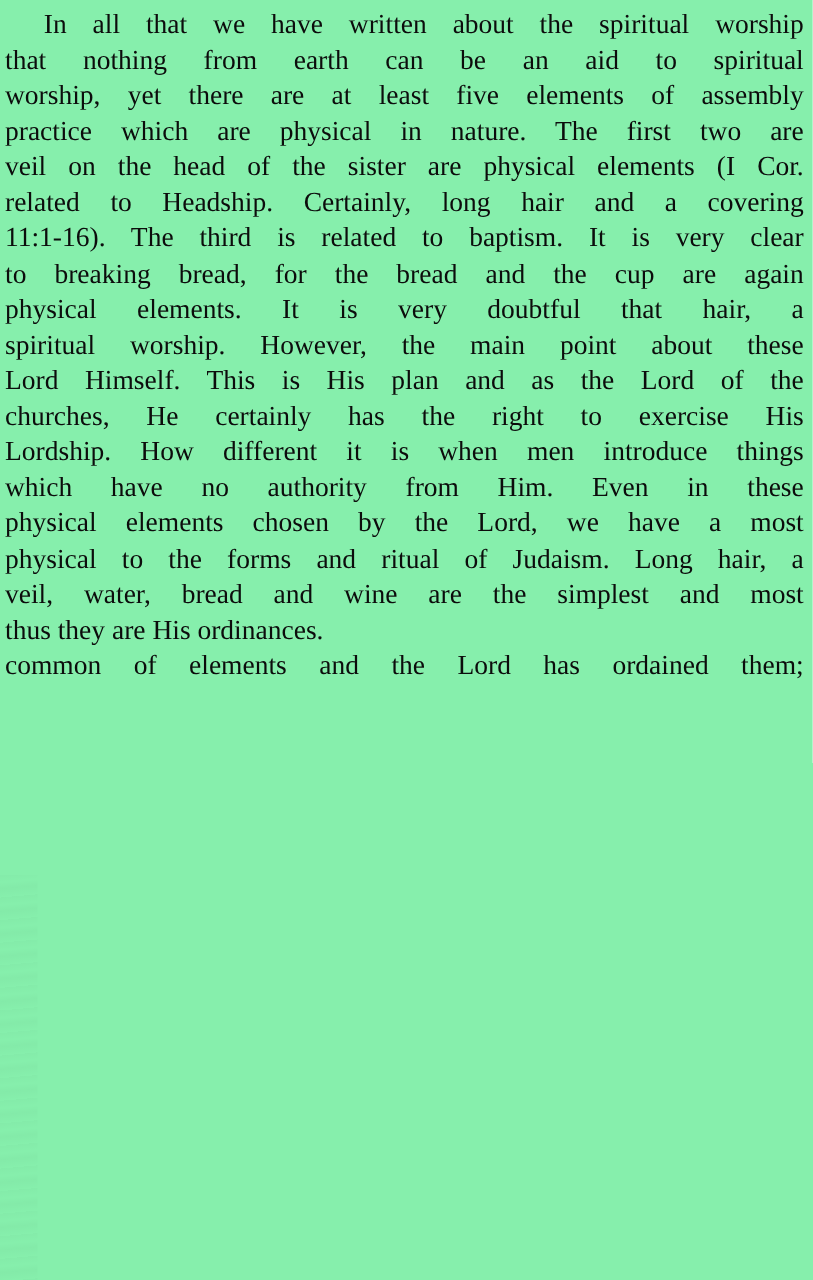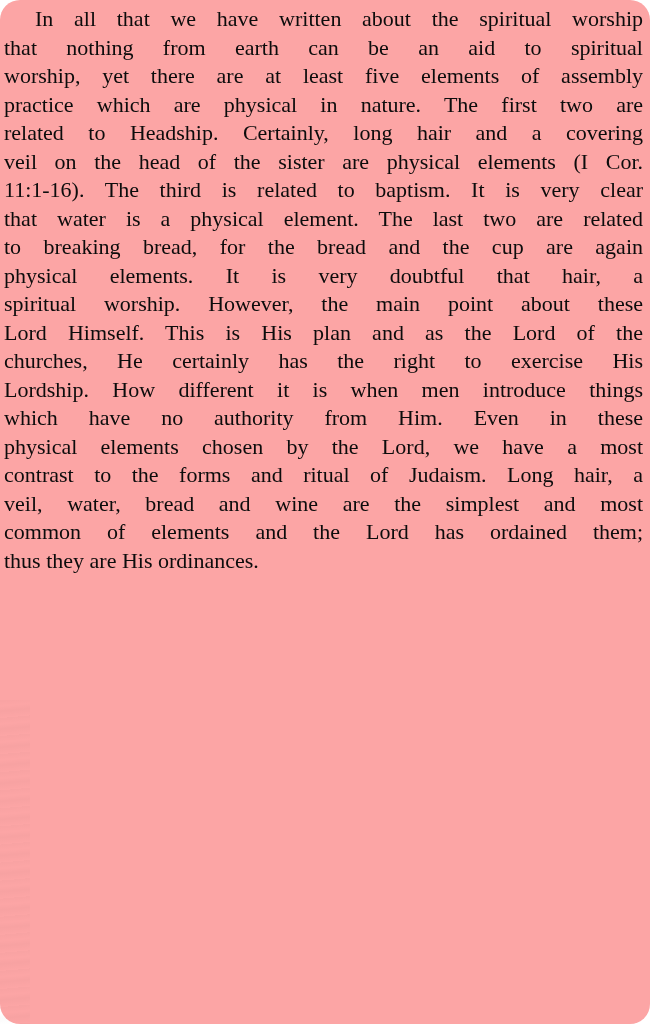--- a/index.html
+++ b/index.html
@@ -9,24 +9,23 @@
   body {
     width: 650px;
     height: 1024px;
     background: #ffffff;
     overflow: hidden;
   }
   .page {
     position: relative;
     width: 650px;
     height: 1024px;
-    background: #fca5a5;
+    background: #86efac;
     box-sizing: border-box;
     padding: 5px 7px 0 4px;
-    border-radius: 20px;
   }
   
   .scan-noise {
     position: absolute;
     left: 0;
     top: 700px;
     width: 30px;
     height: 324px;
     background:
       repeating-linear-gradient(175deg,
@@ -56,31 +55,30 @@
 </style>
 </head>
 <body>
 
 <div class="page">
   <div class="paragraph">
       <div class="line first">In all that we have written about the spiritual worship</div>
       <div class="line">that nothing from earth can be an aid to spiritual</div>
       <div class="line">worship, yet there are at least five elements of assembly</div>
       <div class="line">practice which are physical in nature. The first two are</div>
+      <div class="line">veil on the head of the sister are physical elements (I Cor.</div>
       <div class="line">related to Headship. Certainly, long hair and a covering</div>
-      <div class="line">veil on the head of the sister are physical elements (I Cor.</div>
       <div class="line">11:1-16). The third is related to baptism. It is very clear</div>
-      <div class="line">that water is a physical element. The last two are related</div>
       <div class="line">to breaking bread, for the bread and the cup are again</div>
       <div class="line">physical elements. It is very doubtful that hair, a</div>
       <div class="line">spiritual worship. However, the main point about these</div>
       <div class="line">Lord Himself. This is His plan and as the Lord of the</div>
       <div class="line">churches, He certainly has the right to exercise His</div>
       <div class="line">Lordship. How different it is when men introduce things</div>
       <div class="line">which have no authority from Him. Even in these</div>
       <div class="line">physical elements chosen by the Lord, we have a most</div>
-      <div class="line">contrast to the forms and ritual of Judaism. Long hair, a</div>
+      <div class="line">physical to the forms and ritual of Judaism. Long hair, a</div>
       <div class="line">veil, water, bread and wine are the simplest and most</div>
+      <div class="line last">thus they are His ordinances.</div>
       <div class="line">common of elements and the Lord has ordained them;</div>
-      <div class="line last">thus they are His ordinances.</div>
     </div>
   <div class="scan-noise"></div>
 </div>
 
 </body></html>

